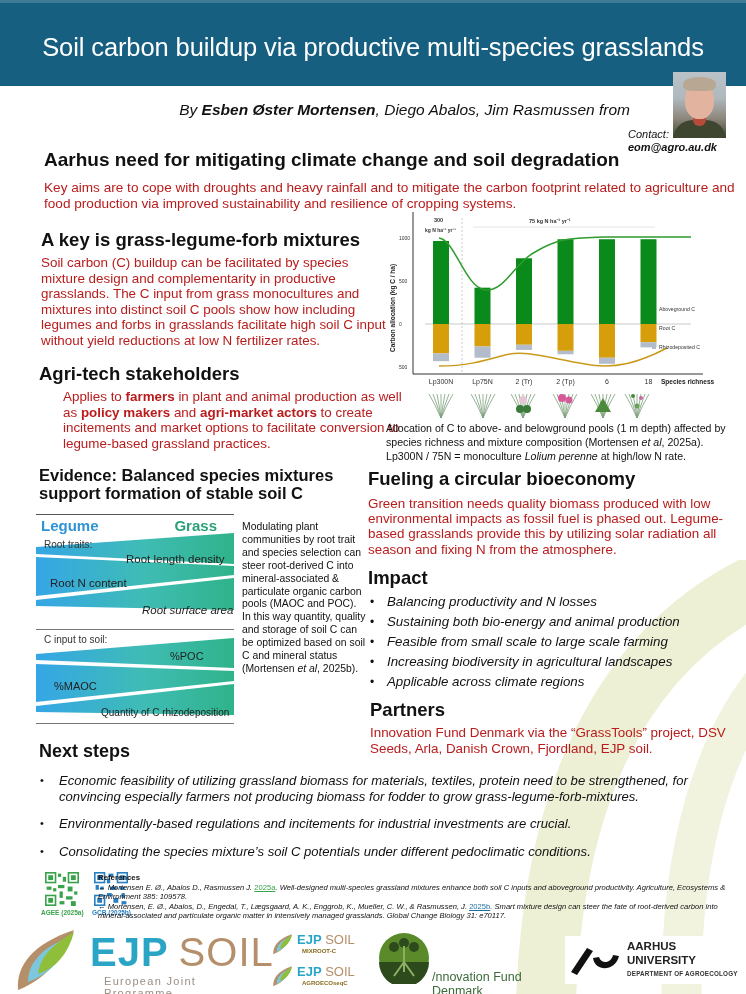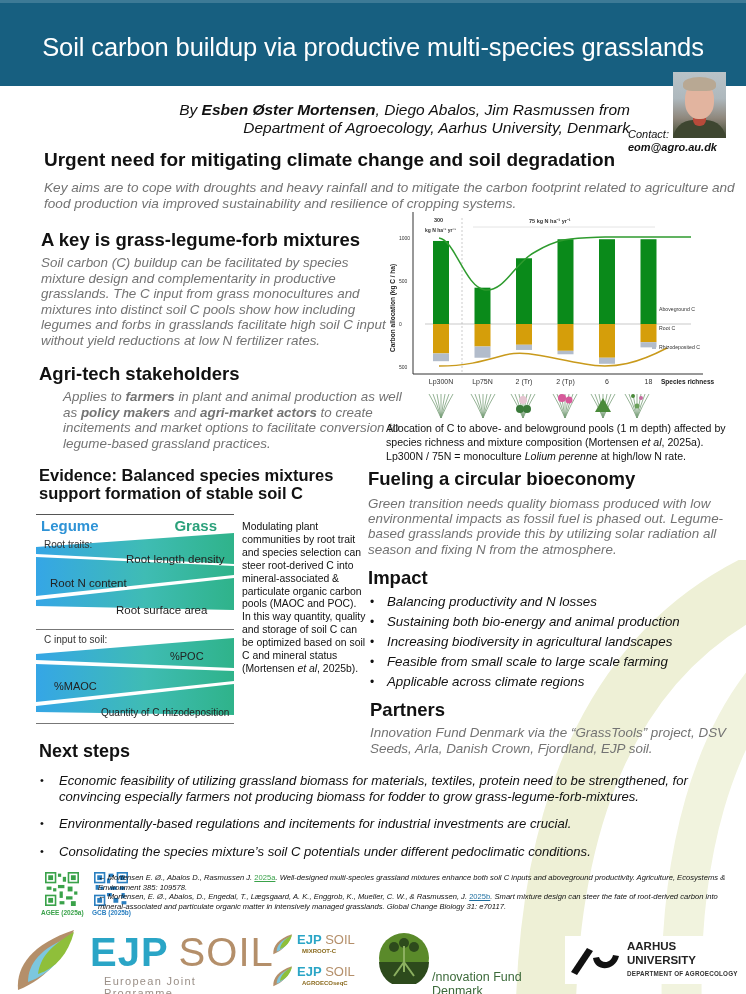--- a/index.html
+++ b/index.html
@@ -17,21 +17,21 @@
   .photo { position: absolute; left: 673px; top: 72px; width: 53px; height: 66px; background: linear-gradient(180deg,#b9c3c8 0%,#aeb8bd 40%,#8f877c 70%,#3f4a32 100%); overflow: hidden; }
   .photo .face { position: absolute; left: 12px; top: 9px; width: 29px; height: 38px; border-radius: 48% 48% 45% 45%; background: #e2b49f; }
   .photo .hair { position: absolute; left: 10px; top: 5px; width: 33px; height: 14px; border-radius: 50% 50% 30% 30%; background: #b8a893; }
   .photo .jacket { position: absolute; left: 0; top: 48px; width: 53px; height: 20px; background: #3e4630; border-radius: 20px 20px 0 0; }
   .photo .collar { position: absolute; left: 20px; top: 46px; width: 13px; height: 8px; background: #b84a3a; border-radius: 0 0 6px 6px; }
 
   .contact-label { position: absolute; left: 628px; top: 128px; font-size: 11px; font-style: italic; }
   .contact-email { position: absolute; left: 628px; top: 141px; font-size: 11px; font-style: italic; font-weight: bold; }
 
   .h2 { position: absolute; font-weight: bold; color: #111; }
-  .para { position: absolute; font-style: italic; color: #737373; }
+  .para { position: absolute; color: #b91c1c; }
 
   .s-urgent-h { left: 44px; top: 149px; font-size: 19px; }
   .s-urgent-p { left: 44px; top: 180px; width: 700px; font-size: 13.6px; line-height: 16px; }
 
   .s-key-h { left: 41px; top: 229px; font-size: 18.5px; }
   .s-key-p { left: 41px; top: 255px; width: 345px; font-size: 13.4px; line-height: 15.6px; }
 
   .s-agri-h { left: 39px; top: 363px; font-size: 18.5px; }
   .s-agri-p { left: 39px; top: 389px; width: 345px; font-size: 13.4px; line-height: 15.6px; margin-left: 24px; }
   .s-agri-p b { font-weight: bold; }
@@ -110,33 +110,32 @@
   <path d="M380 20 C 250 80, 150 220, 160 520" stroke="#eef0d6" stroke-width="60" fill="none"></path>
   <path d="M420 80 C 330 150, 280 300, 300 520" stroke="#f1f3de" stroke-width="40" fill="none"></path>
 </svg>
 
 <div class="title-bar">
   <h1>Soil carbon buildup via productive multi-species grasslands</h1>
 </div>
 
 <div class="byline">
   <span>By </span><b>Esben Øster Mortensen</b><span>, Diego Abalos, Jim Rasmussen from</span><br>
-  <span>Department of Agroecology, Aarhus University, Denmark</span>
 </div>
 
 <div class="photo">
   <div class="jacket"></div>
     <div class="collar"></div>
     <div class="face"></div>
     <div class="hair"></div>
 </div>
 <div class="contact-label">Contact:</div>
 <div class="contact-email">eom@agro.au.dk</div>
 
-<div class="h2 s-urgent-h">Urgent need for mitigating climate change and soil degradation</div>
+<div class="h2 s-urgent-h">Aarhus need for mitigating climate change and soil degradation</div>
 <div class="para s-urgent-p">Key aims are to cope with droughts and heavy rainfall and to mitigate the carbon footprint related to agriculture and food production via improved sustainability and resilience of cropping systems.</div>
 
 <div class="h2 s-key-h">A key is grass-legume-forb mixtures</div>
 <div class="para s-key-p">Soil carbon (C) buildup can be facilitated by species mixture design and complementarity in productive grasslands. The C input from grass monocultures and mixtures into distinct soil C pools show how including legumes and forbs in grasslands facilitate high soil C input without yield reductions at low N fertilizer rates.</div>
 
 <div class="h2 s-agri-h">Agri-tech stakeholders</div>
 <div class="para s-agri-p">
   <span>Applies to </span><b>farmers</b><span> in plant and animal production as well as </span><b>policy makers</b><span> and </span><b>agri-market actors</b><span> to create incitements and market options to facilitate conversion to legume-based grassland practices.</span>
 </div>
 
@@ -161,21 +160,21 @@
     <polygon points="0,192 198,170 198,201 0,198" fill="url(#lg)"></polygon>
   </svg>
   <div class="rule-top"></div>
   <div class="rule-mid"></div>
   <div class="rule-bot"></div>
   <div class="legume">Legume</div>
   <div class="grass">Grass</div>
   <div class="sub" style="top:25px;">Root traits:</div>
   <div class="wlabel" style="left:90px; top:39px;">Root length density</div>
   <div class="wlabel" style="left:14px; top:63px;">Root N content</div>
-  <div class="wlabel" style="left:80px; top:90px;">Root surface area</div>
+  <div class="wlabel" style="left:106px; top:90px;font-style:italic;">Root surface area</div>
   <div class="sub" style="top:120px;">C input to soil:</div>
   <div class="wlabel" style="left:134px; top:136px; font-size:11px;">%POC</div>
   <div class="wlabel" style="left:18px; top:166px; font-size:11px;">%MAOC</div>
   <div class="wlabel" style="left:65px; top:193px; font-size:10px;">Quantity of C rhizodeposition</div>
 </div>
 
 <div class="evid-text">
   <span>Modulating plant communities by root trait and species selection can steer root-derived C into mineral-associated &amp; particulate organic carbon pools (MAOC and POC). In this way quantity, quality and storage of soil C can be optimized based on soil C and mineral status (Mortensen </span><i>et al</i><span>, 2025b).</span>
 </div>
 
@@ -298,22 +297,22 @@
   <span>Lp300N / 75N = monoculture </span><i>Lolium perenne</i><span> at high/low N rate.</span>
 </div>
 
 <div class="h2 s-fuel-h">Fueling a circular bioeconomy</div>
 <div class="para s-fuel-p">Green transition needs quality biomass produced with low environmental impacts as fossil fuel is phased out. Legume-based grasslands provide this by utilizing solar radiation all season and fixing N from the atmosphere.</div>
 
 <div class="h2 s-impact-h">Impact</div>
 <ul class="impact-list">
   <li>Balancing productivity and N losses</li>
   <li>Sustaining both bio-energy and animal production</li>
+  <li>Feasible from small scale to large scale farming</li>
   <li>Increasing biodiversity in agricultural landscapes</li>
-  <li>Feasible from small scale to large scale farming</li>
   <li>Applicable across climate regions</li>
 </ul>
 
 <div class="h2 s-partners-h">Partners</div>
 <div class="para s-partners-p">Innovation Fund Denmark via the “GrassTools” project, DSV Seeds, Arla, Danish Crown, Fjordland, EJP soil.</div>
 
 <div class="h2 s-next-h">Next steps</div>
 <ul class="next-list">
   <li>Economic feasibility of utilizing grassland biomass for materials, textiles, protein need to be strengthened, for convincing especially farmers not producing biomass for fodder to grow grass-legume-forb-mixtures.</li>
   <li>Environmentally-based regulations and incitements for industrial investments are crucial.</li>
@@ -375,20 +374,21 @@
     </g>
   <g fill="#2a7fc0">
       <rect x="2" y="2" width="3" height="3"></rect>
       <rect x="16" y="2" width="3" height="3"></rect>
       <rect x="2" y="16" width="3" height="3"></rect>
     </g>
 </svg>
 <div class="qr-label" style="left:92px; top:909px; color:#2a7fc0;">GCB (2025b)</div>
 
 <div class="refs">
+  <div class="rh">References</div>
   <div><i>← Mortensen E. Ø., Abalos D., Rasmussen J. </i><a class="yr-a">2025a</a><i>. Well-designed multi-species grassland mixtures enhance both soil C inputs and aboveground productivity. Agriculture, Ecosystems &amp; Environment 385: 109578.</i></div>
   <div><i>← Mortensen, E. Ø., Abalos, D., Engedal, T., Lægsgaard, A. K., Enggrob, K., Mueller, C. W., &amp; Rasmussen, J. </i><a class="yr-b">2025b</a><i>. Smart mixture design can steer the fate of root-derived carbon into mineral-associated and particulate organic matter in intensively managed grasslands. Global Change Biology 31: e70117.</i></div>
 </div>
 
 <div class="logo ejp-big">
   <svg width="66" height="66" viewBox="0 0 66 66" style="position:absolute;left:0;top:0;">
     <path d="M4 64 C 2 40, 18 18, 60 4 C 50 30, 34 52, 4 64 Z" fill="#b48f6a"></path>
     <path d="M14 56 C 14 38, 26 22, 58 10 C 50 32, 36 48, 14 56 Z" fill="#7cc7de"></path>
     <path d="M24 48 C 26 32, 36 20, 60 6 C 54 28, 42 42, 24 48 Z" fill="#8fbf3a"></path>
   </svg>

